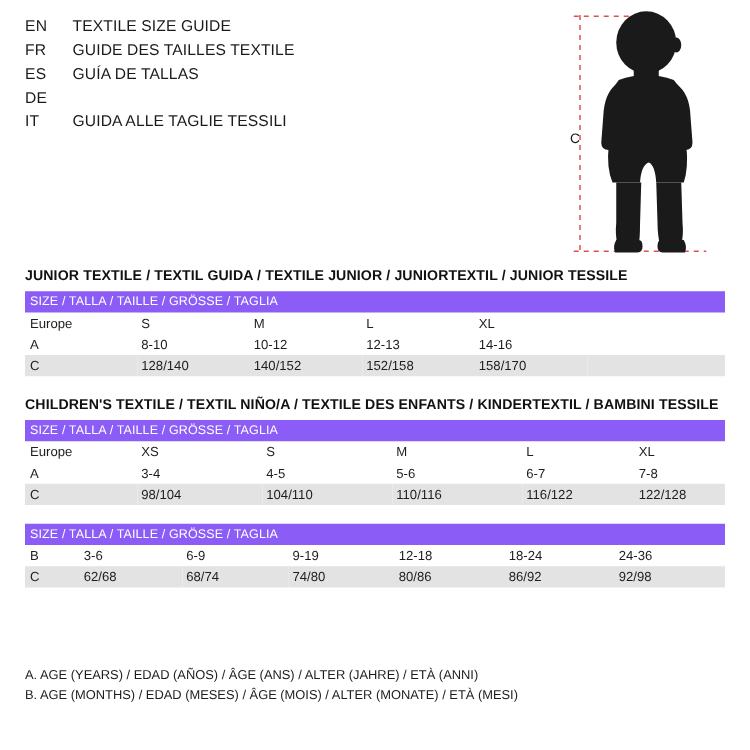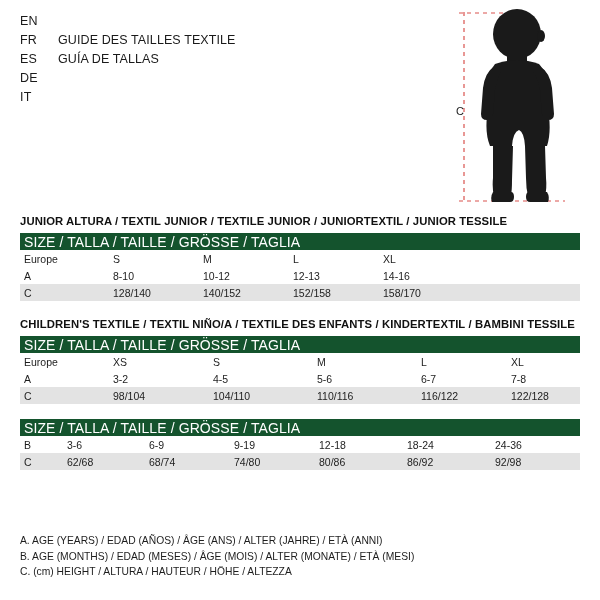--- a/index.html
+++ b/index.html
@@ -84,23 +84,23 @@
     table-layout: fixed;
   }
   table td {
     font-size: 10.5px;
     padding: 0;
     height: 17px;
     vertical-align: middle;
     color: #1d1d1d;
   }
   tr.band td {
-    background: #14532d;
+    background: #8b5cf6;
     color: #ffffff;
-    font-size: 14px;
+    font-size: 10px;
     font-weight: normal;
     letter-spacing: 0.1px;
   }
   tr.shade td {
     background: #e3e3e3;
   }
   td.first { padding-left: 4px; }
   td.cell  { padding-left: 3px; }
 
   .footnotes {
@@ -116,34 +116,36 @@
   }
 </style>
 </head>
 <body>
 
 <div class="page">
 
   <div class="header">
     <div class="header-row">
       <div class="header-lang">EN</div>
+      <div class="header-title">TEXTILE SIZE GUIDE</div>
     </div>
     <div class="header-row">
       <div class="header-lang">FR</div>
       <div class="header-title">GUIDE DES TAILLES TEXTILE</div>
     </div>
     <div class="header-row">
       <div class="header-lang">ES</div>
       <div class="header-title">GUÍA DE TALLAS</div>
     </div>
     <div class="header-row">
       <div class="header-lang">DE</div>
     </div>
     <div class="header-row">
       <div class="header-lang">IT</div>
+      <div class="header-title">GUIDA ALLE TAGLIE TESSILI</div>
     </div>
   </div>
 
   <div class="figure">
     <svg width="130" height="200" viewBox="0 0 130 200">
 
       <line x1="9" y1="6" x2="9" y2="196" stroke="#d9534f" stroke-width="1.2" stroke-dasharray="4,4"></line>
       <line x1="4" y1="7" x2="60" y2="7" stroke="#d9534f" stroke-width="1.2" stroke-dasharray="4,4"></line>
       <line x1="4" y1="195" x2="110" y2="195" stroke="#d9534f" stroke-width="1.2" stroke-dasharray="4,4"></line>
 
@@ -168,21 +170,21 @@
         <path d="M70 140 l20 0 l1 32 q1 10 -1 18 l-17 0 q-2 -8 -2 -18 z"></path>
 
         <path d="M38 186 l18 0 q3 0 3 5 q0 5 -4 5 l-18 0 q-2 -5 1 -10 z"></path>
         <path d="M74 186 l18 0 q3 5 1 10 l-18 0 q-4 0 -4 -5 q0 -5 3 -5 z"></path>
       </g>
     </svg>
   </div>
   <div class="c-label">C</div>
 
   <div class="section" style="top:215px;">
-    <div class="section-title">JUNIOR ALTURA / TEXTIL JUNIOR / TEXTILE JUNIOR / JUNIORTEXTIL / JUNIOR TESSILE</div>
+    <div class="section-title">JUNIOR TEXTILE / TEXTIL GUIDA / TEXTILE JUNIOR / JUNIORTEXTIL / JUNIOR TESSILE</div>
     <table>
       <colgroup>
         <col style="width:90px">
           <col style="width:90px">
           <col style="width:90px">
           <col style="width:90px">
           <col style="width:90px">
           <col>
       </colgroup>
       <tbody>
@@ -235,21 +237,21 @@
       <tr>
         <td class="first">Europe</td>
         <td class="cell">XS</td>
         <td class="cell">S</td>
         <td class="cell">M</td>
         <td class="cell">L</td>
         <td class="cell">XL</td>
       </tr>
       <tr>
         <td class="first">A</td>
-        <td class="cell">3-2</td>
+        <td class="cell">3-4</td>
         <td class="cell">4-5</td>
         <td class="cell">5-6</td>
         <td class="cell">6-7</td>
         <td class="cell">7-8</td>
       </tr>
       <tr class="shade">
         <td class="first">C</td>
         <td class="cell">98/104</td>
         <td class="cell">104/110</td>
         <td class="cell">110/116</td>
@@ -293,16 +295,15 @@
         <td class="cell">86/92</td>
         <td class="cell">92/98</td>
       </tr>
     </tbody>
       </table>
   </div>
 
   <div class="footnotes">
     <div class="footnote">A. AGE (YEARS) / EDAD (AÑOS) / ÂGE (ANS) / ALTER (JAHRE) / ETÀ (ANNI)</div>
     <div class="footnote">B. AGE (MONTHS) / EDAD (MESES) / ÂGE (MOIS) / ALTER (MONATE) / ETÀ (MESI)</div>
-    <div class="footnote">C. (cm) HEIGHT / ALTURA / HAUTEUR / HÖHE / ALTEZZA</div>
   </div>
 
 </div>
 
 </body></html>

